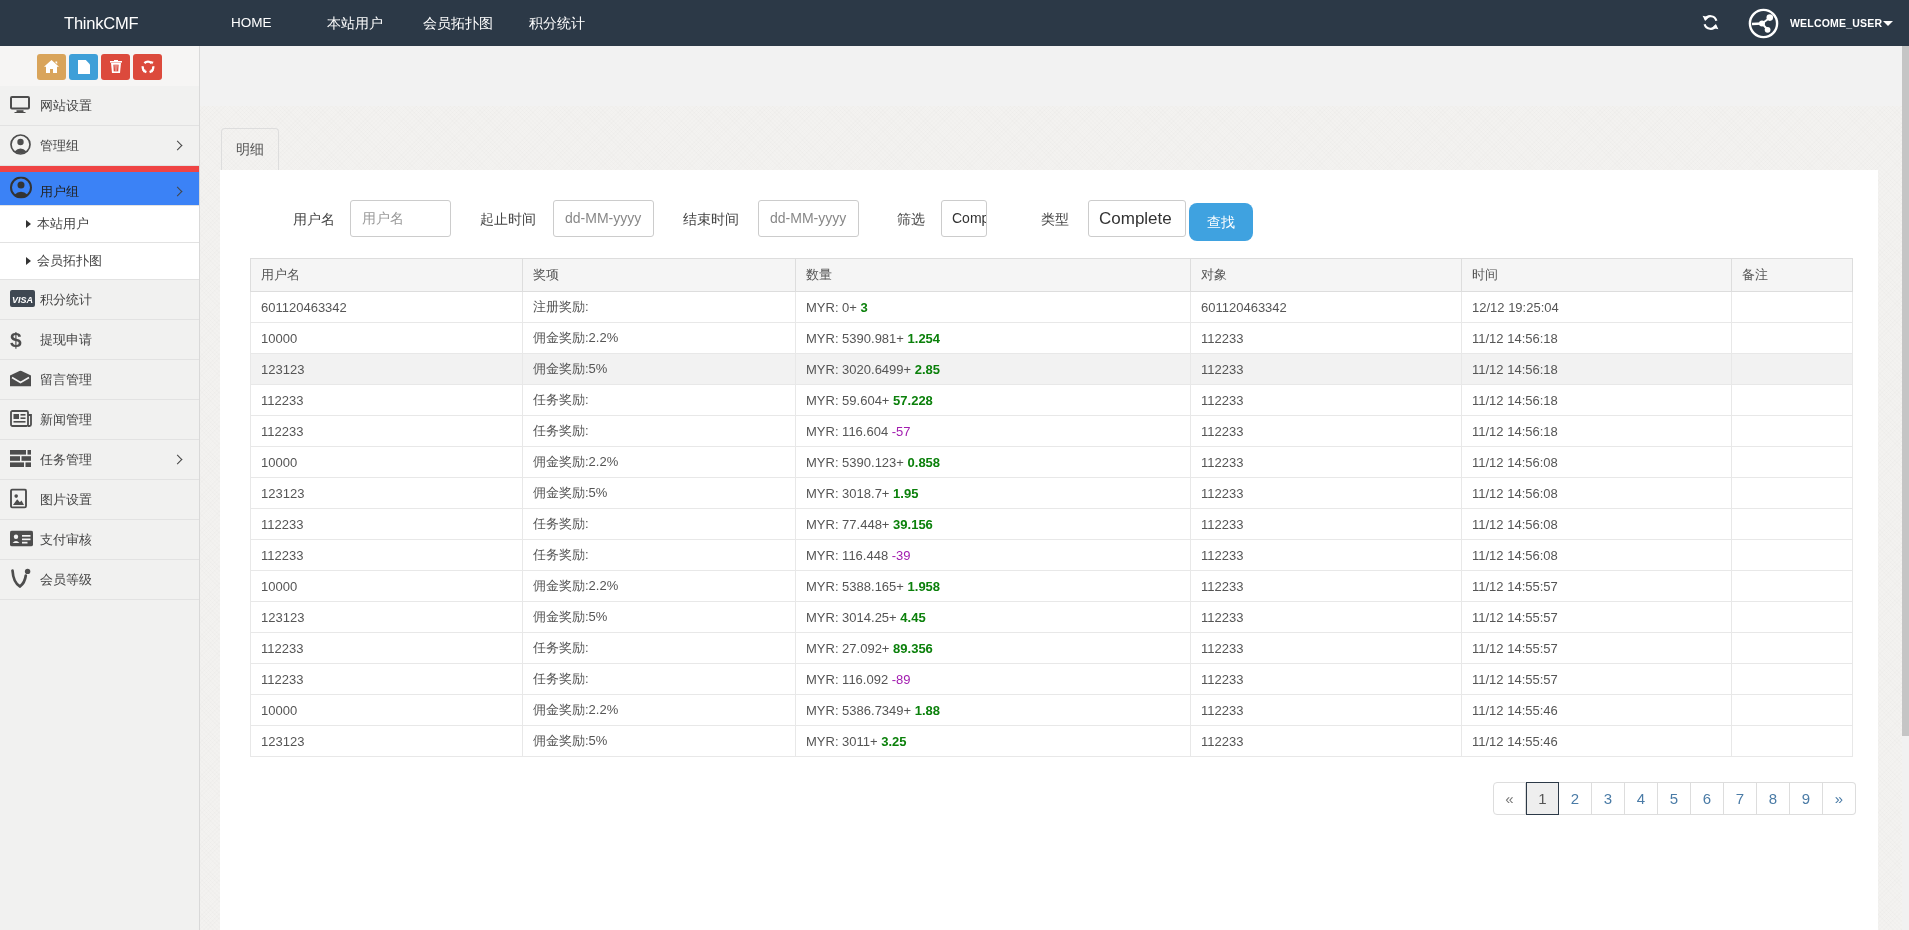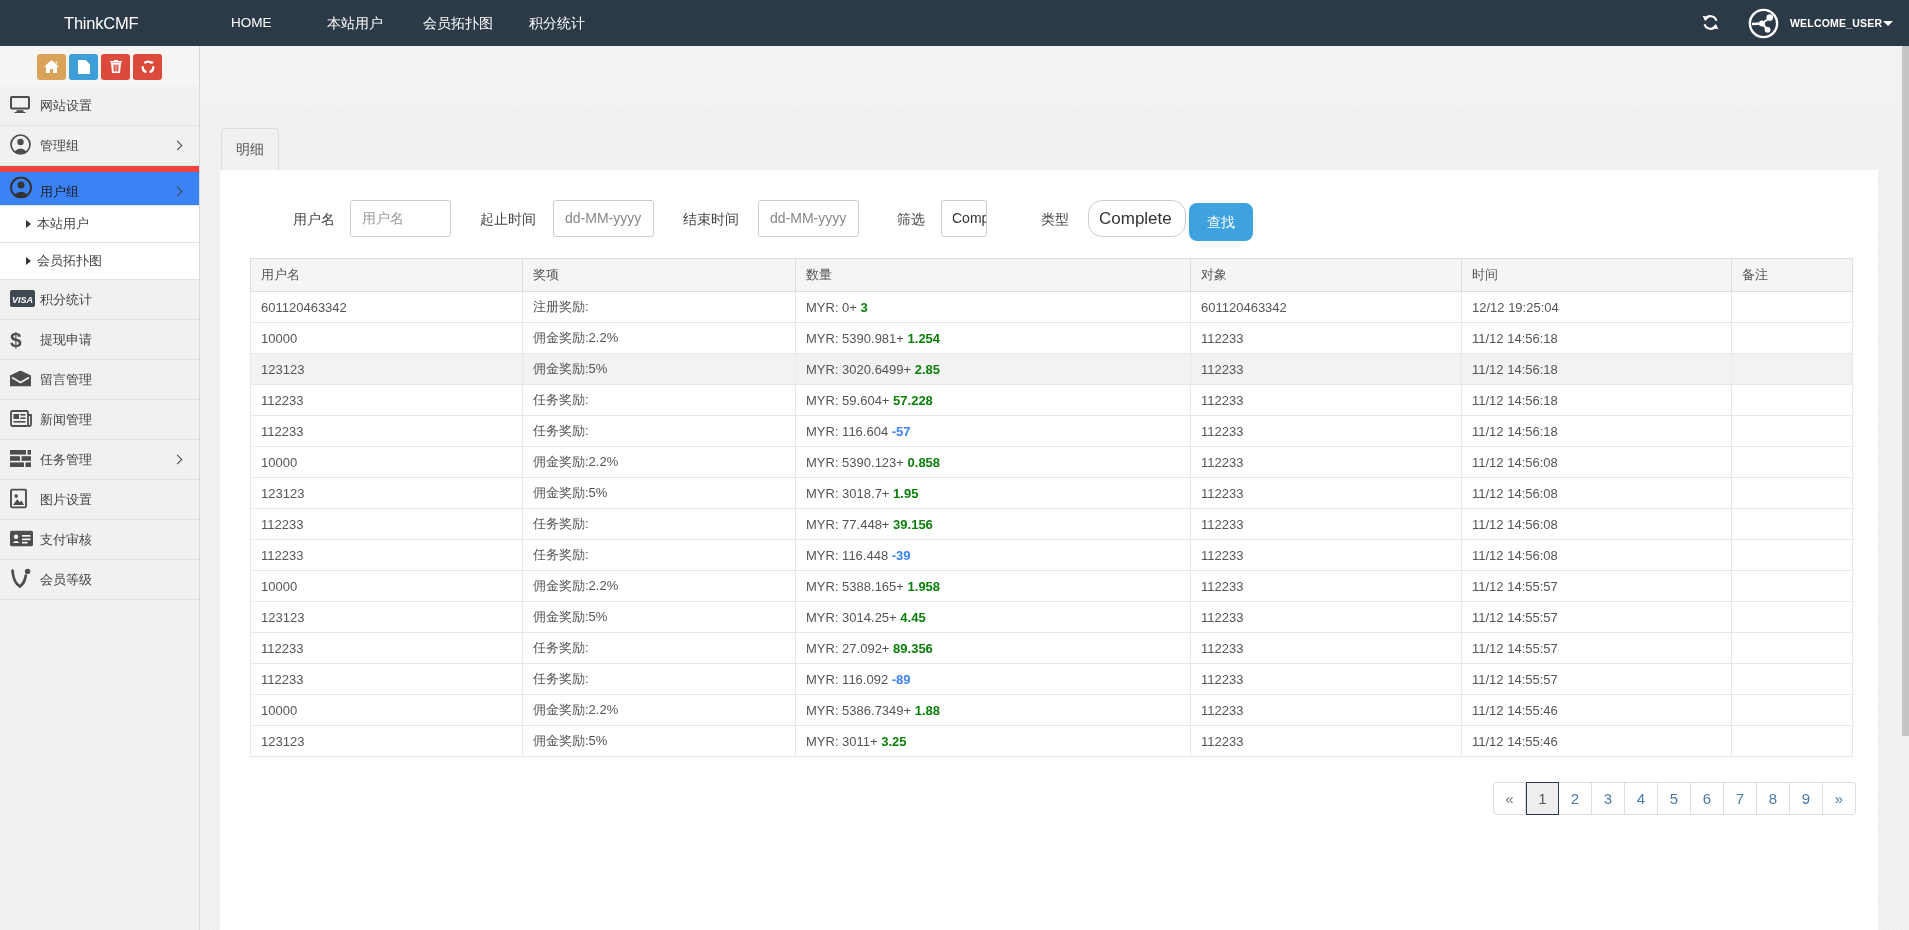--- a/index.html
+++ b/index.html
@@ -47,21 +47,21 @@
 .fselect { top:200px; height:37px; border:1px solid #ccc; border-radius:3px; background:#fff; font-size:17px; color:#333; line-height:35px; padding-left:10px; overflow:hidden; white-space:nowrap; }
 #btn-search { left:1189px; top:203px; width:64px; height:38px; background:#3fa2e0; border-radius:8px; color:#fff; font-size:14px; text-align:center; line-height:38px; }
 
 
 #tablewrap { left:250px; top:258px; width:1602px; }
 table { border-collapse:collapse; table-layout:fixed; width:1602px; font-size:13px; color:#555; }
 th { background:#f5f5f5; font-weight:normal; color:#555; text-align:left; height:33px; padding:0 10px; border:1px solid #ddd; }
 td { height:31px; padding:0 10px; border:1px solid #e8e8e8; }
 tr.hov td { background:#f2f2f2; }
 .pos { color:#0b800b; font-weight:bold; }
-.neg { color:#3b82f6; font-weight:bold; }
+.neg { color:#a21caf; font-weight:normal; }
 
 
 #pager { left:1493px; top:782px; height:33px; display:flex; font-size:15px; }
 #pager .pg { width:33px; height:33px; line-height:31px; text-align:center; background:#fff; border:1px solid #ddd; border-left:none; color:#4a7ba6; }
 #pager .pg:first-child { border-left:1px solid #ddd; border-radius:4px 0 0 4px; color:#777; }
 #pager .pg:last-child { border-radius:0 4px 4px 0; }
 #pager .pg.active { background:#eee; border:1px solid #2c3947; color:#555; }
 </style>
 </head>
 <body>
@@ -238,21 +238,21 @@
 
 <div class="flabel abs" style="left:293px;">用户名</div>
 <div class="finput abs" style="left:350px; width:101px; color:#999;">用户名</div>
 <div class="flabel abs" style="left:480px;">起止时间</div>
 <div class="finput abs" style="left:553px; width:101px;">dd-MM-yyyy</div>
 <div class="flabel abs" style="left:683px;">结束时间</div>
 <div class="finput abs" style="left:758px; width:101px;">dd-MM-yyyy</div>
 <div class="flabel abs" style="left:897px;">筛选</div>
 <div class="fselect abs" style="left:941px; width:46px; font-size:14px;">Comple</div>
 <div class="flabel abs" style="left:1041px;">类型</div>
-<div class="fselect abs" style="left:1088px; width:98px;border-radius:14px;">Complete</div>
+<div class="fselect abs" style="left:1088px; width:98px;">Complete</div>
 <div id="btn-search" class="abs">查找</div>
 
 <div id="tablewrap" class="abs">
 <table>
 <colgroup>
         <col style="width:272px">
         <col style="width:273px">
         <col style="width:395px">
         <col style="width:271px">
         <col style="width:270px">

